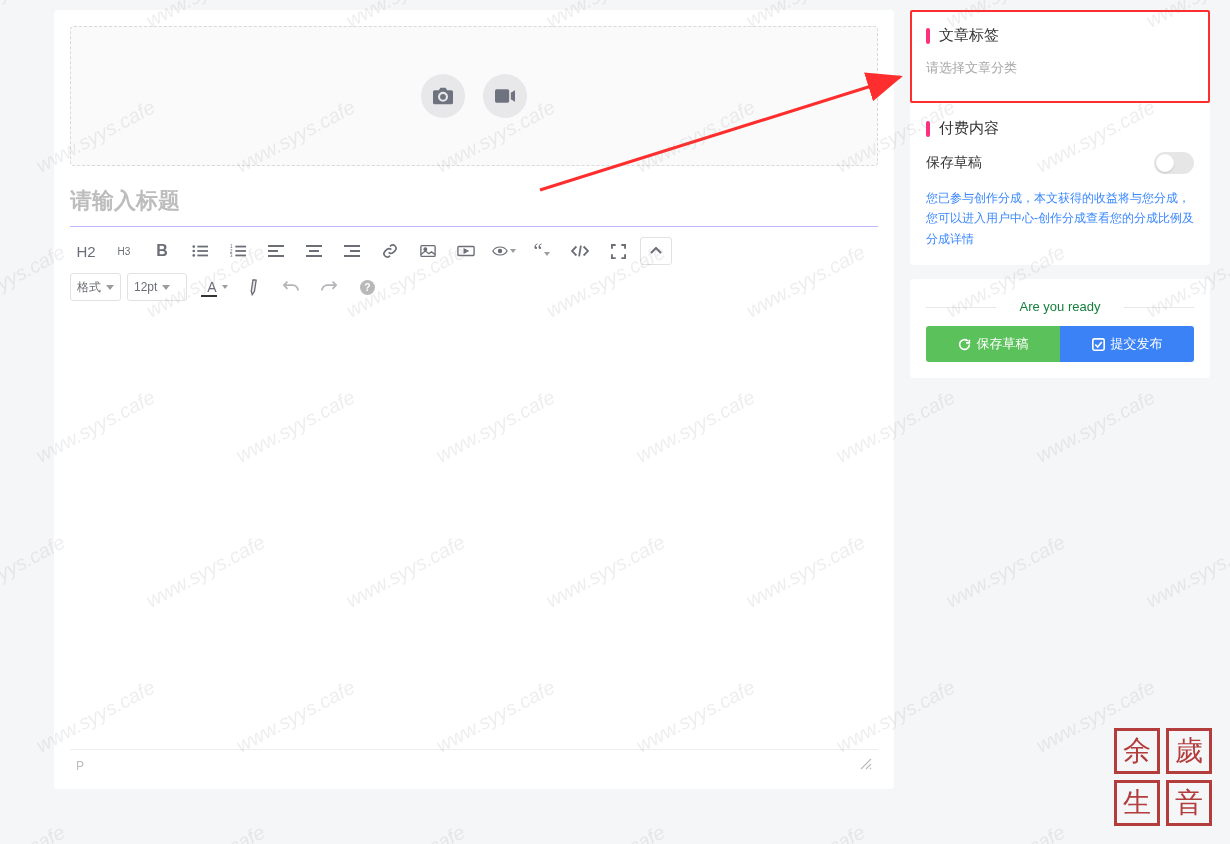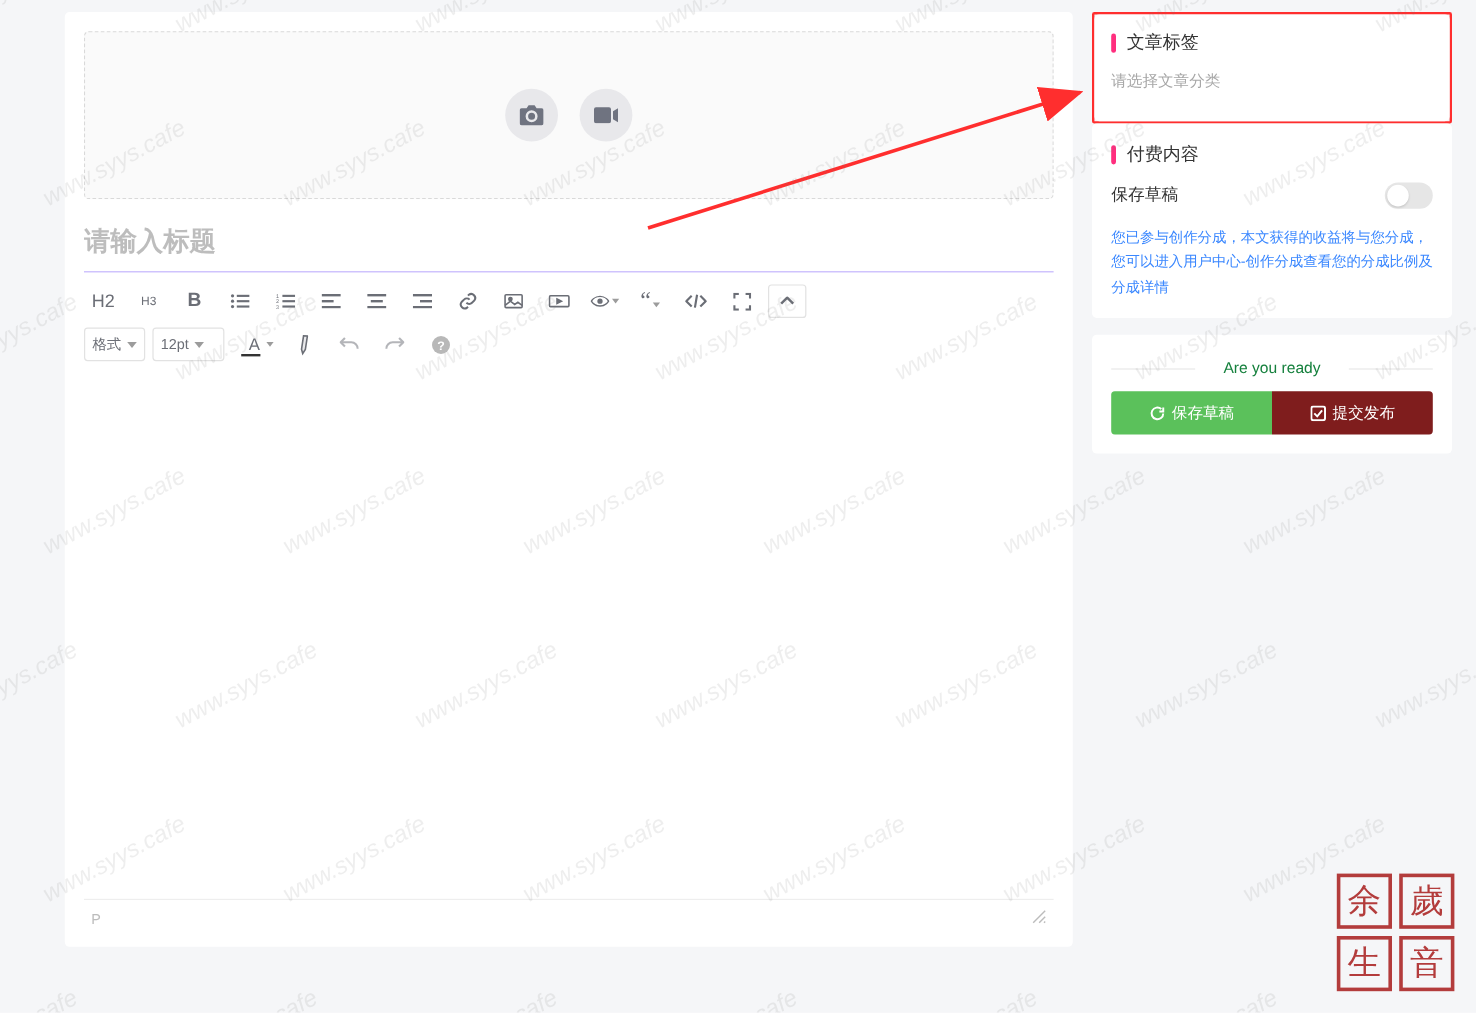--- a/index.html
+++ b/index.html
@@ -252,21 +252,21 @@
       display: flex;
       align-items: center;
       justify-content: center;
       gap: 6px;
       color: #fff;
       font-size: 13px;
       cursor: pointer;
       border-radius: 3px;
     }
     .btn-save { background: #5bc15b; border-top-right-radius: 0; border-bottom-right-radius: 0;}
-    .btn-submit { background: #7f1d1d; border-top-left-radius: 0; border-bottom-left-radius: 0;}
+    .btn-submit { background: #3b82f6; border-top-left-radius: 0; border-bottom-left-radius: 0;}
     
     .red-arrow {
       position: absolute;
       left: 535px;
       top: 65px;
       pointer-events: none;
     }
     
     .watermark {
       position: absolute;

